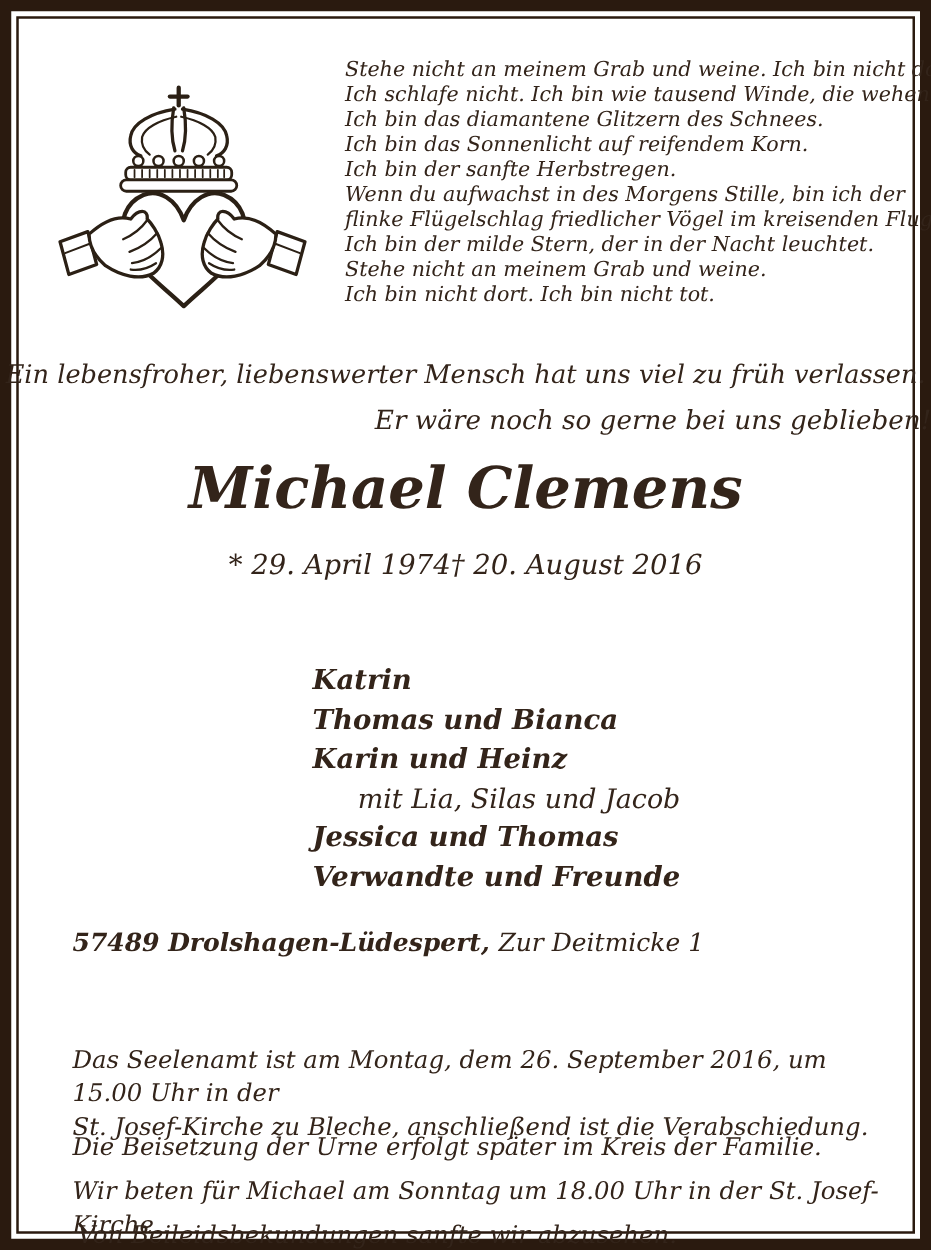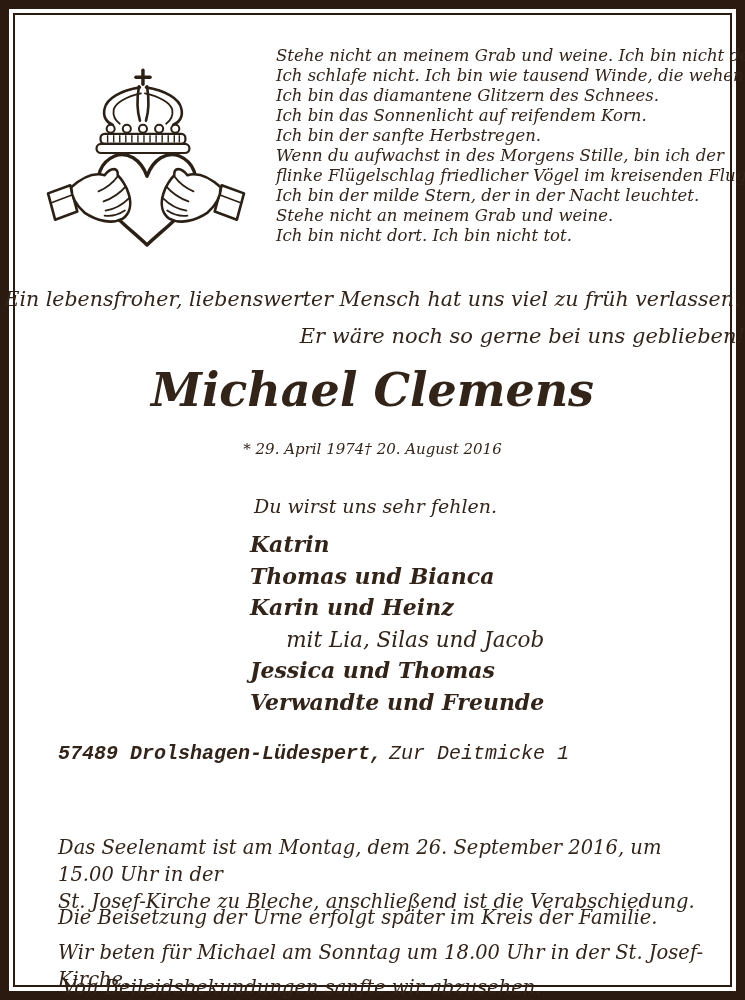--- a/index.html
+++ b/index.html
@@ -38,35 +38,35 @@
     position: absolute; left: 0; top: 324px; width: 100%;
     text-align: right; font-size: 21px;
   }
   .deceased-name {
     position: absolute; left: 0; top: 364px; width: 100%;
     text-align: center; font-size: 46px; font-weight: bold; line-height: 1.15;
   }
   .dates {
     position: absolute; left: 0; top: 440px; width: 100%;
     display: flex; justify-content: center; 
-    font-size: 15px;
+    font-size: 22px;
   }
   .lead {
     position: absolute; left: 254px; top: 495px;
     font-size: 19px;
   }
   .mourners {
     position: absolute; left: 250px; top: 529px;
     font-size: 22px; line-height: 31.5px; font-weight: bold;
     white-space: nowrap;
   }
   .mourners .regular { font-weight: normal; font-size: 21.5px; padding-left: 7px; text-align: right; }
   .address {
     position: absolute; left: 58px; top: 742px;
-    font-size: 20px; white-space: nowrap; font-family: Liberation Mono, monospace;
+    font-size: 20px; white-space: nowrap;
   }
   .address .bold { font-weight: bold; }
   .address .regular { margin-left: 7px; }
   .notice { position: absolute; left: 58px; width: 650px; font-size: 19.5px; line-height: 27px; margin-top: 47px; }
   .notice-seelenamt { top: 787px; }
   .notice-beisetzung { top: 857px; }
   .notice-gebet { top: 892px; }
   .notice-beileid { top: 927px; left: 62px; }
 </style>
 </head>
@@ -141,21 +141,20 @@
 
   <div class="intro-1">Ein lebensfroher, liebenswerter Mensch hat uns viel zu früh verlassen.</div>
   <div class="intro-2">Er wäre noch so gerne bei uns geblieben!</div>
 
   <div class="deceased-name">Michael Clemens</div>
   <div class="dates">
     <span>* 29. April 1974</span>
     <span>† 20. August 2016</span>
   </div>
 
-  <div class="lead">Du wirst uns sehr fehlen.</div>
   <div class="mourners">
     <div>Katrin</div>
     <div>Thomas und Bianca</div>
     <div>Karin und Heinz</div>
     <div class="regular">mit Lia, Silas und Jacob</div>
     <div>Jessica und Thomas</div>
     <div>Verwandte und Freunde</div>
   </div>
 
   <div class="address">

